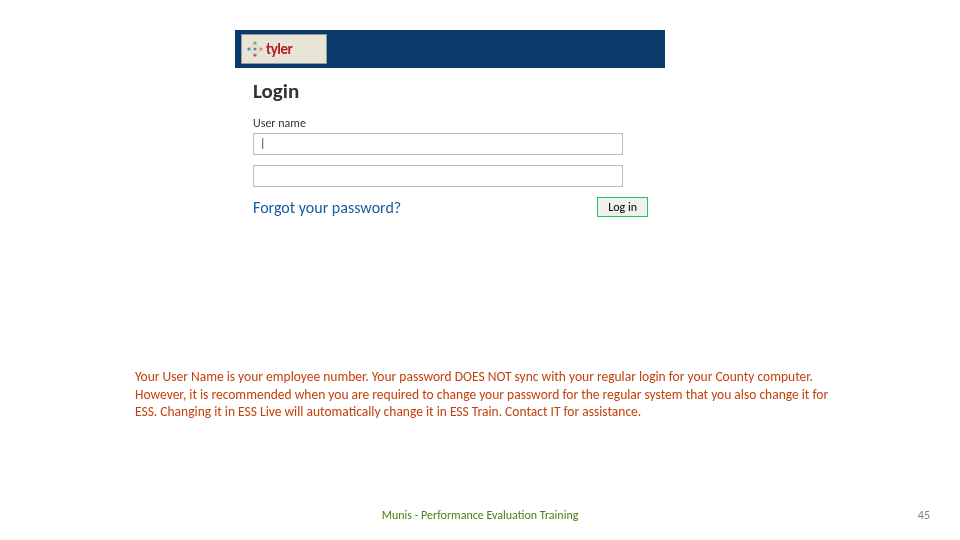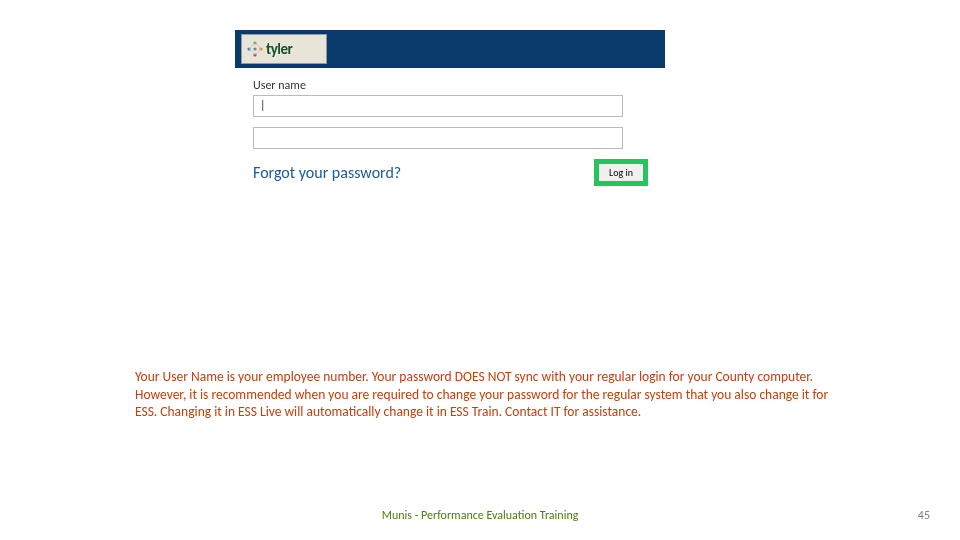--- a/index.html
+++ b/index.html
@@ -32,21 +32,21 @@
       align-items: center;
       padding-left: 4px;
     }
     .logo-dots {
       width: 18px;
       height: 18px;
       display: inline-block;
       margin-right: 2px;
     }
     .logo-text {
-      color: #14532d;
+      color: #b91c1c;
       font-size: 15px;
       font-weight: bold;
       letter-spacing: -0.5px;
       text-align: right;
     }
     .login-body {
       padding: 10px 18px 0 18px;
     }
     .login-title {
       font-size: 21px;
@@ -85,23 +85,23 @@
       width: 395px;
       margin-top: 6px;
     }
     .forgot-link {
       color: #1a5a9e;
       font-size: 16px;
       text-decoration: none;
     }
     .login-btn {
       background: #f0f0f0;
-      border: 5px solid #22c55e;
+      border: 1px solid #22c55e;
       padding: 2px 10px;
-      font-size: 10px;
+      font-size: 12px;
       font-family: inherit;
       cursor: pointer;
       text-align: right;
     }
     .instruction-text {
       position: absolute;
       left: 135px;
       top: 368px;
       width: 710px;
       font-size: 13.5px;
@@ -141,20 +141,21 @@
           <line x1="9" y1="3" x2="3" y2="9" stroke="#bbb" stroke-width="0.6"></line>
           <line x1="9" y1="3" x2="15" y2="9" stroke="#bbb" stroke-width="0.6"></line>
           <line x1="3" y1="9" x2="9" y2="15" stroke="#bbb" stroke-width="0.6"></line>
           <line x1="15" y1="9" x2="9" y2="15" stroke="#bbb" stroke-width="0.6"></line>
         </svg>
       </span>
       <span class="logo-text">tyler</span>
     </div>
   </div>
   <div class="login-body">
+    <div class="login-title">Login</div>
     <div class="field-group">
       <label class="field-label">User name</label>
       <div class="text-input focused"><span class="cursor-char">|</span></div>
     </div>
     <div class="field-group">
       <div class="text-input"><span></span></div>
     </div>
     <div class="action-row">
       <a href="#" class="forgot-link">Forgot your password?</a>
       <button class="login-btn">Log in</button>

